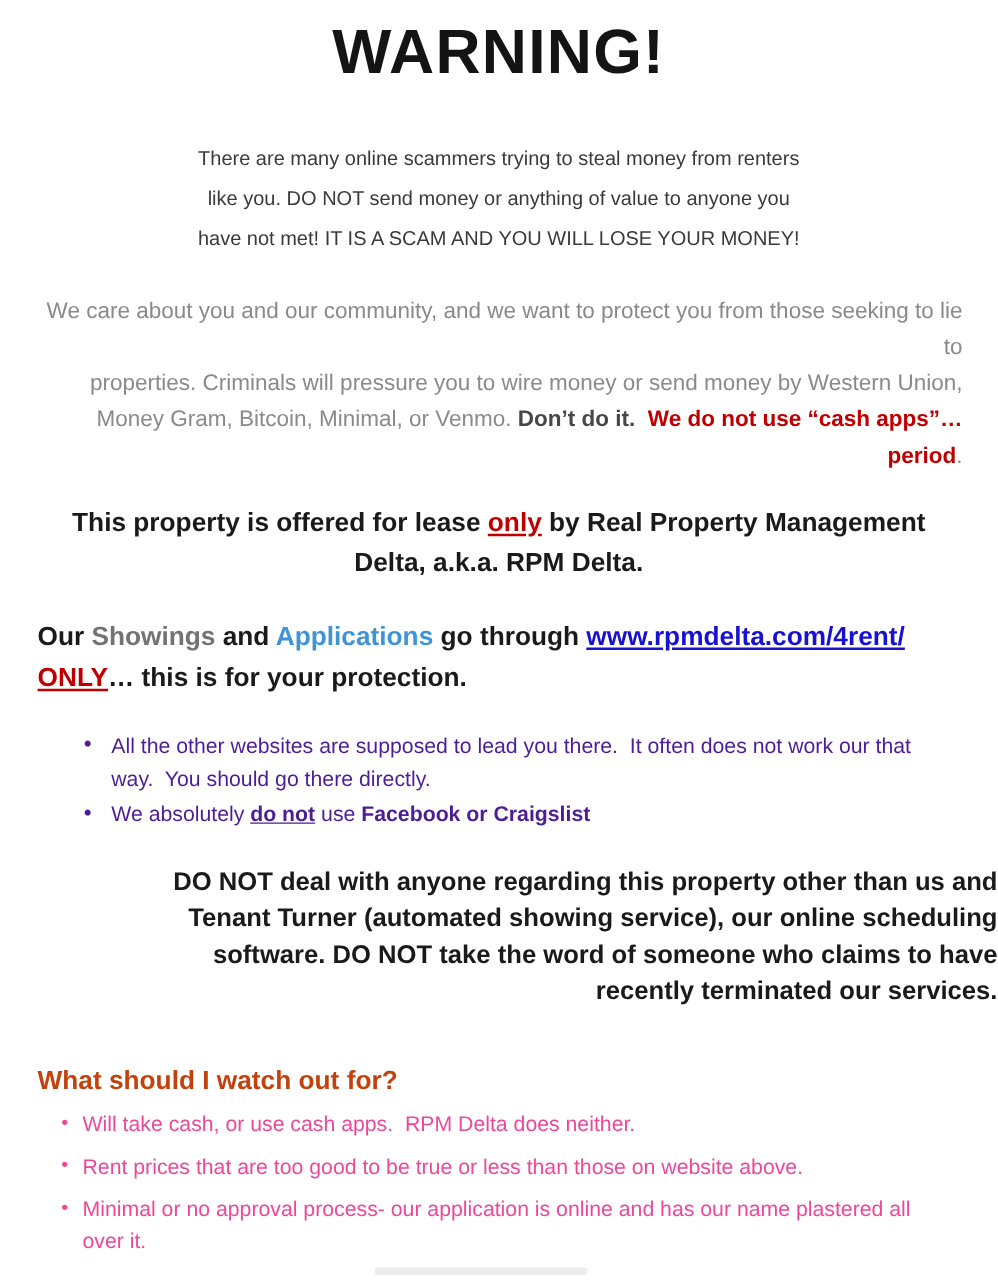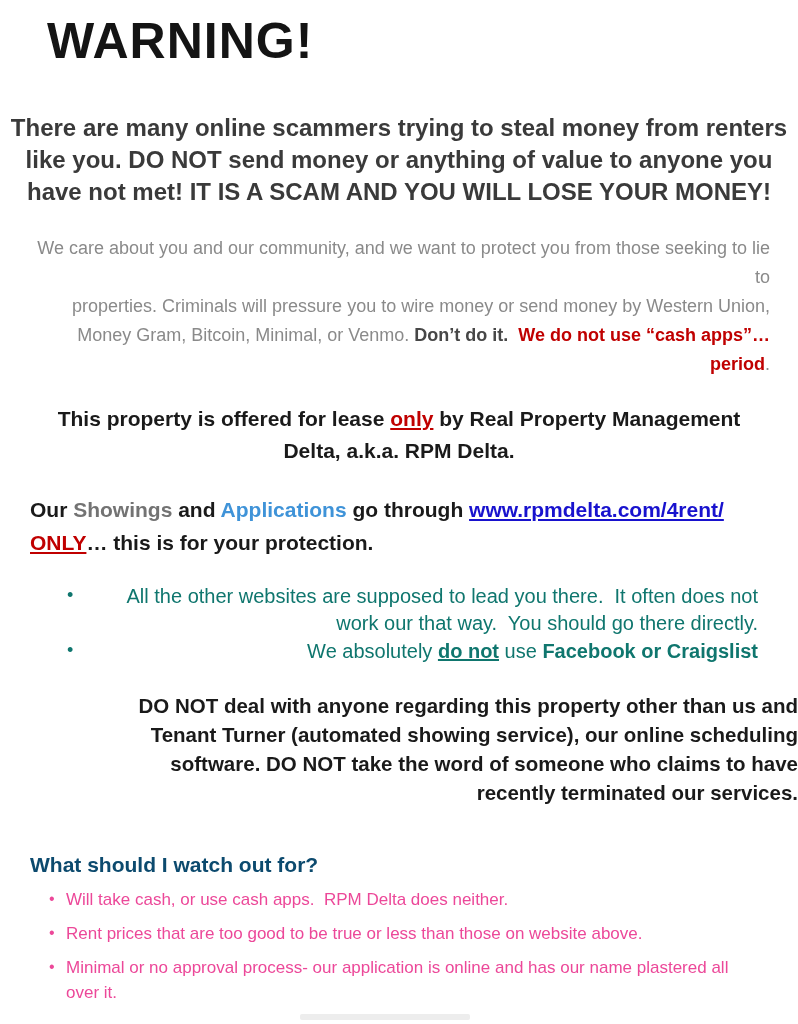--- a/index.html
+++ b/index.html
@@ -6,34 +6,33 @@
   html,body { background:#fff; }
   .page {
     position:relative;
     width:798px; height:1024px;
     background:#ffffff;
     font-family:"Liberation Sans", sans-serif;
     overflow:hidden;
   }
   .title {
     margin-top:14px;
+    text-align:center;
     font-size:50px;
     font-weight:bold;
     letter-spacing:1px;
     color:#141414;
     line-height:54px;
-    padding-left:47px;
   }
   .intro {
     margin-top:44px;
     text-align:center;
-    font-size:24px;
+    font-size:16px;
     line-height:32px;
     color:#3a3a3a;
-    font-weight:bold;
   }
   .protect {
     margin:26px 28px 0 30px;
     font-size:18px;
     line-height:29px;
     color:#8a8a8a;
     text-align:right;
   }
   .protect .dont { font-weight:bold; color:#474747; }
   .protect .red  { font-weight:bold; color:#c00000; }
@@ -55,42 +54,41 @@
   }
   .channels .showings { color:#737373; }
   .channels .applications { color:#3f93d8; }
   .channels .url { color:#1812ce; text-decoration:underline; cursor:pointer; }
   .channels .only { color:#c00000; text-decoration:underline; }
   .bullets1 { margin-top:24px; }
   .b1-item {
     position:relative;
     margin:0 40px 1px 65px;
     padding-left:24px;
-    font-size:20px;
+    font-size:17px;
     line-height:27px;
-    color:#0f766e;
-    text-align:right;
+    color:#4c1d95;
   }
   .b1-item::before { content:"\2022"; position:absolute; left:2px; top:-1px; font-size:18px; }
   .b1-item .donot { font-weight:bold; text-decoration:underline; }
   .b1-item .bold  { font-weight:bold; }
   .donot-block {
     margin-top:26px;
     text-align:right;
     font-size:20.5px;
     font-weight:bold;
     line-height:29px;
     color:#1a1a1a;
   }
   .watch-heading {
     margin:44px 0 0 30px;
     font-size:21px;
     font-weight:bold;
     line-height:28px;
-    color:#0c4a6e;
+    color:#c2410c;
   }
   .bullets2 { margin-top:8px; }
   .b2-item {
     position:relative;
     margin:0 38px 9px 48px;
     padding-left:18px;
     font-size:17px;
     line-height:25px;
     color:#ec4899;
   }

